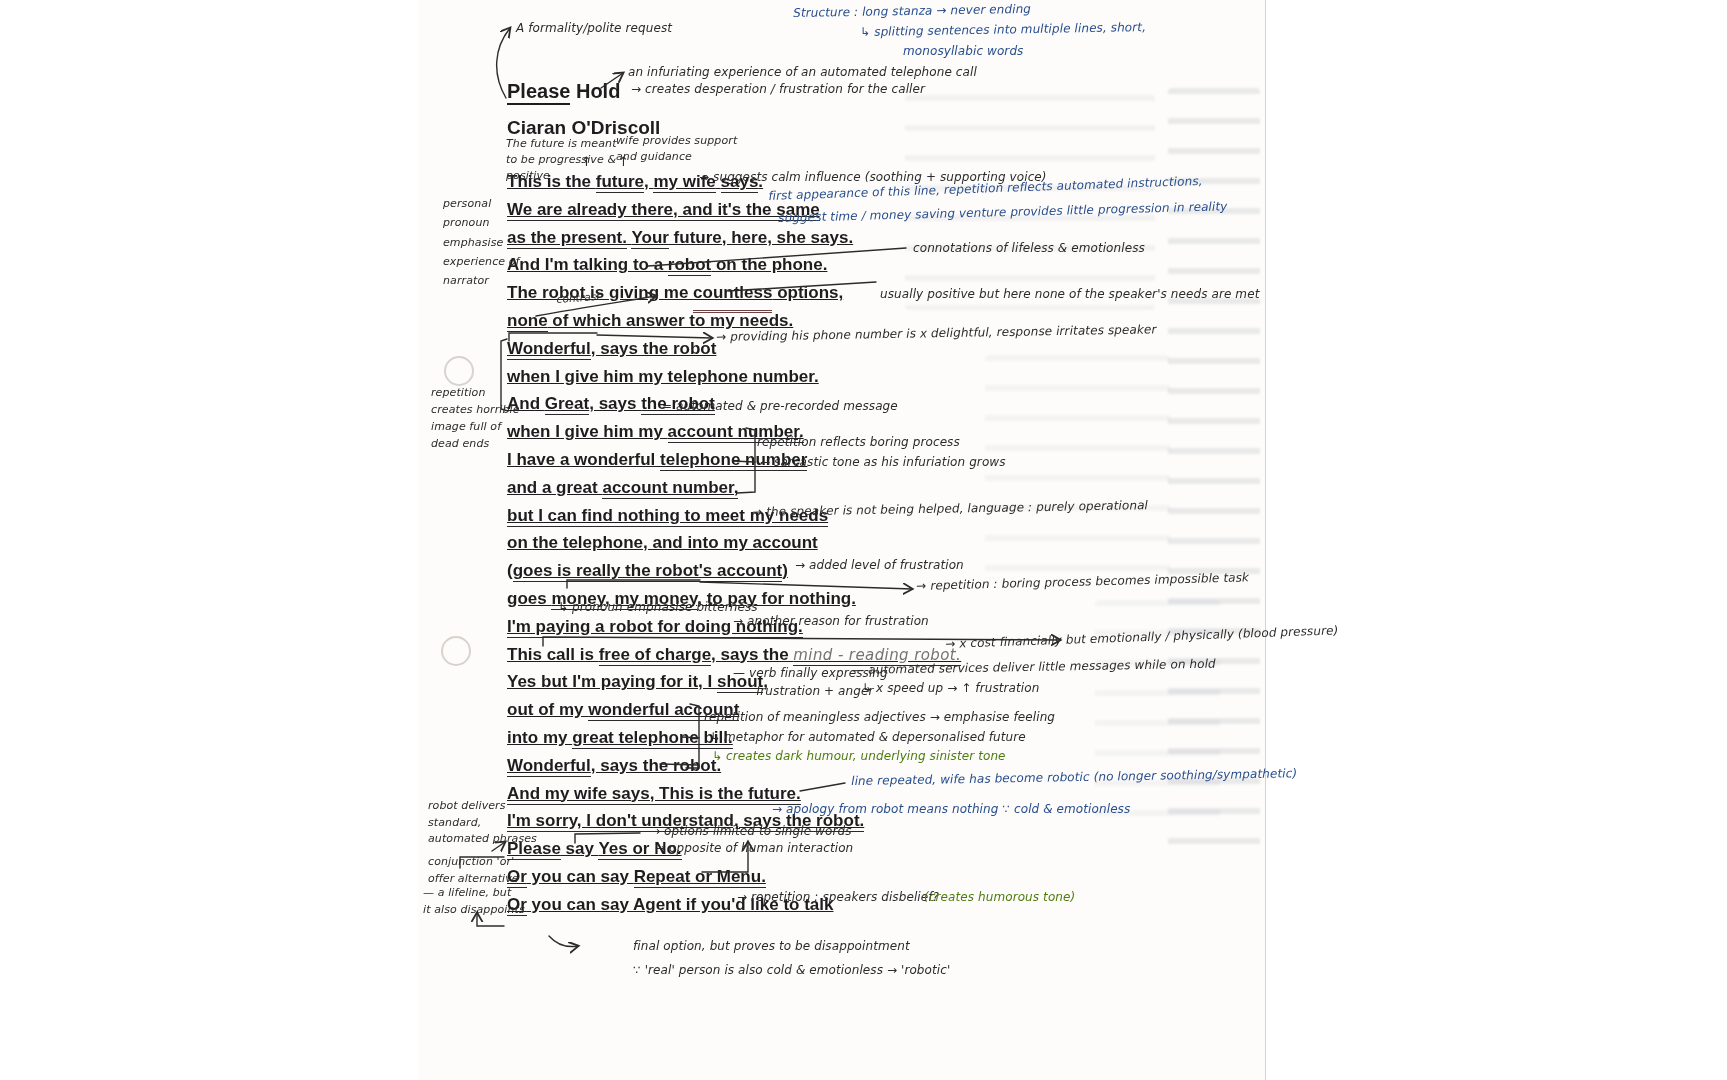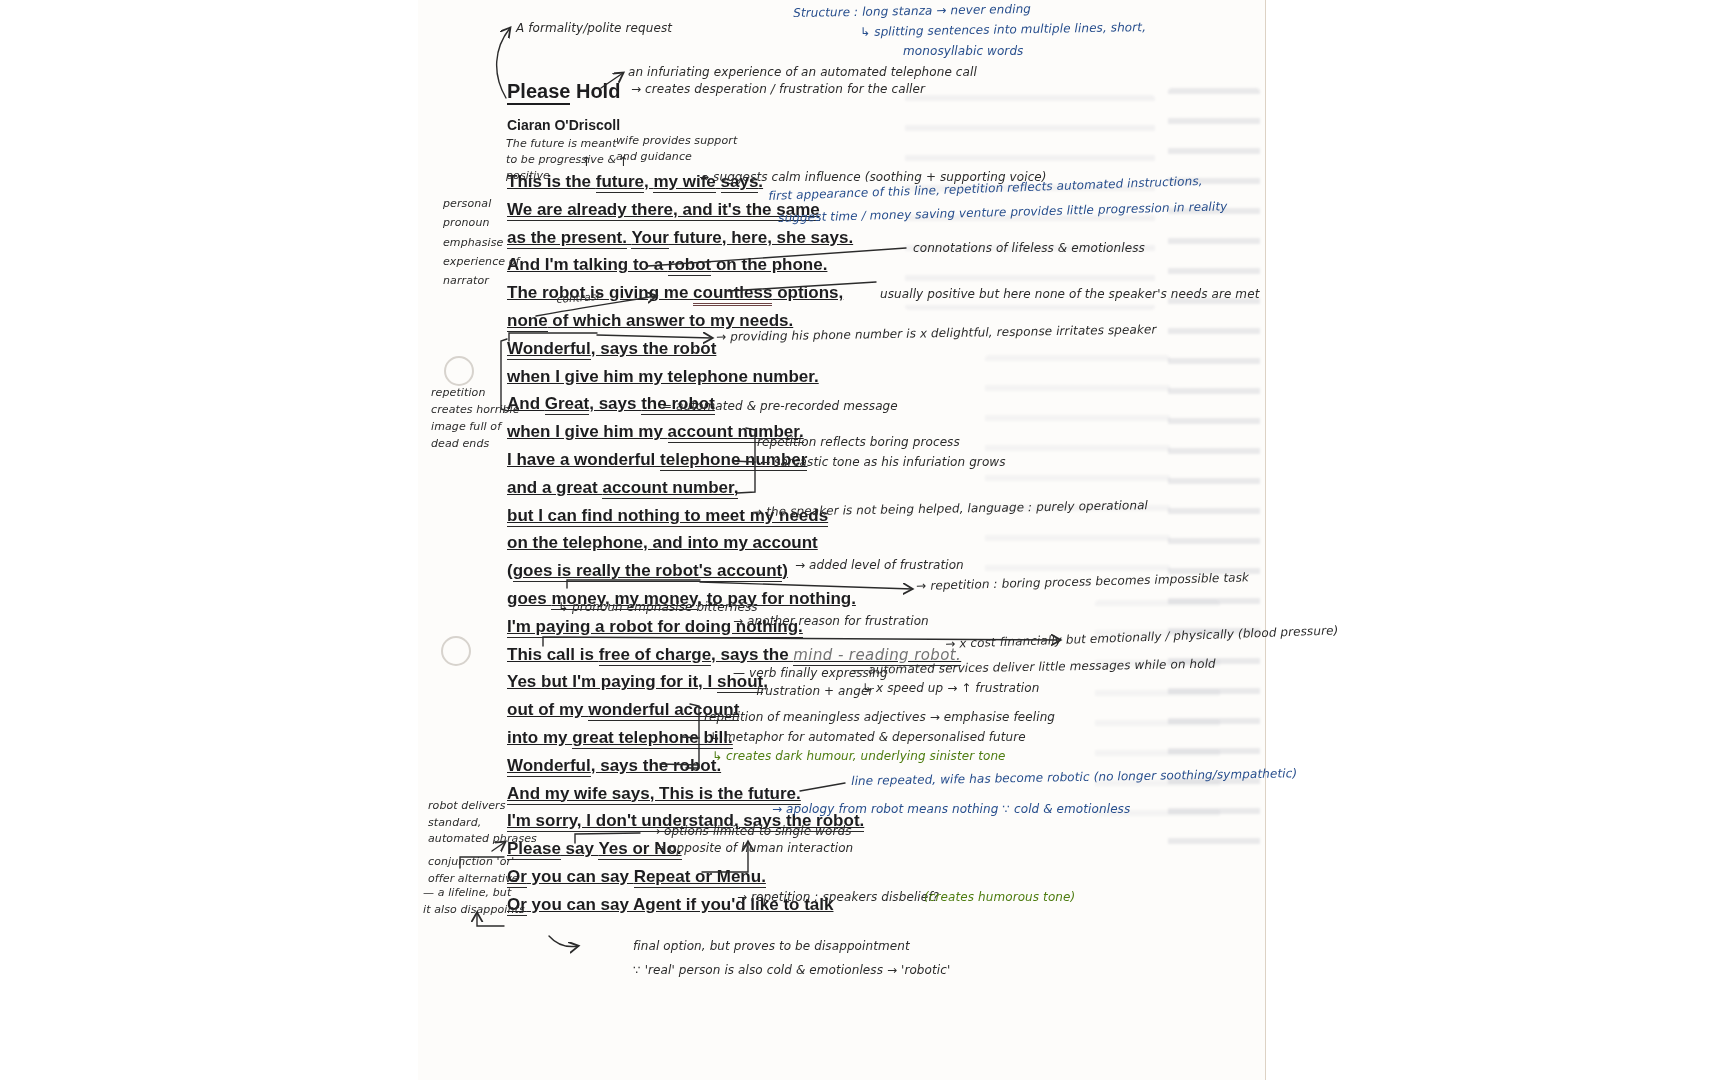--- a/index.html
+++ b/index.html
@@ -5,26 +5,26 @@
   html,body{margin:0;padding:0;background:#ffffff;}
   #canvas{position:relative;width:1727px;height:1080px;background:#ffffff;overflow:hidden;
           font-family:"Liberation Sans",sans-serif;}
   #page{position:absolute;left:418px;top:0;width:847px;height:1080px;background:#fdfcfa;
         border-right:1px solid #ddd2c4;}
   
   .print{color:#1d1d1f;font-weight:700;font-size:17px;font-family:"Liberation Sans",sans-serif;}
   #poem{position:absolute;left:507px;top:168px;text-decoration:underline;}
   .pline{height:27.8px;line-height:27.8px;white-space:nowrap;}
   .u{border-bottom:1.7px solid #2a2a2a;padding-bottom:1px;}
-  .u2{border-bottom:3.5px double #6d4343;padding-bottom:1px;}
+  .u2{border-bottom:3.5px double #6d4343;padding-bottom:8px;}
   .hw-inline{font-family:"DejaVu Sans",sans-serif;font-style:italic;font-weight:500;
              font-size:15px;letter-spacing:.4px;color:#737373;}
   #title{position:absolute;left:507px;top:80px;font-size:20px;}
   #title .u{border-bottom:2.6px solid #1d1d1f;padding-bottom:1px;}
-  #author{position:absolute;left:507px;top:117px;font-size:14px;}
+  #author{position:absolute;left:507px;top:117px;font-size:19px;}
   
   .hw{position:absolute;font-family:"DejaVu Sans",sans-serif;font-style:italic;
       font-size:12px;line-height:1.4;color:#2b2b2b;letter-spacing:.1px;
       white-space:pre-line;transform-origin:left top;}
   .hw.small{font-size:11px;line-height:1.45;}
   .hw.tiny{font-size:10.5px;}
   .blue{color:#274e8d;}
   .red{color:#4d7c0f;}
   .arrow-glyph{font-style:normal;font-size:13px;}
   

